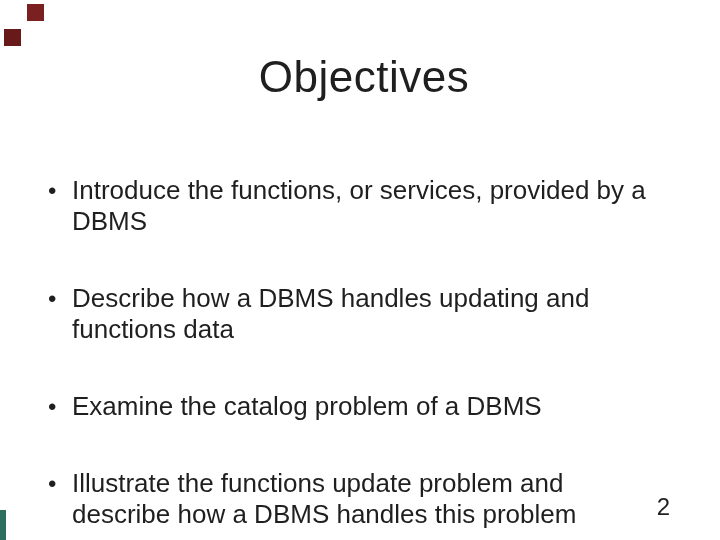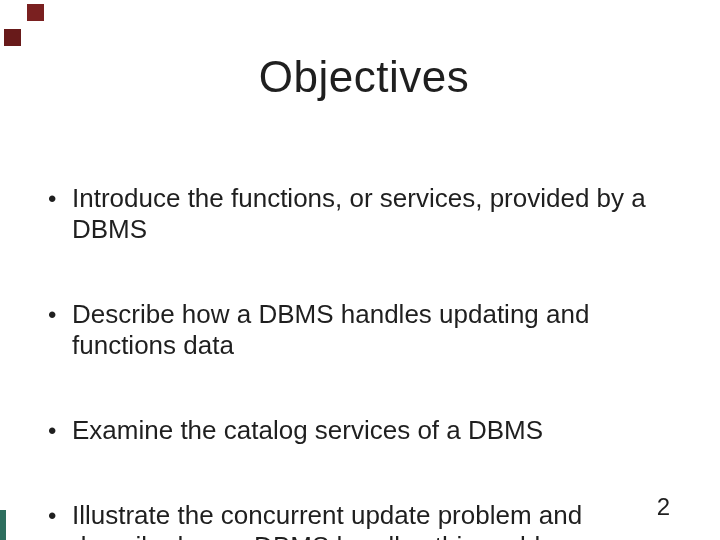--- a/index.html
+++ b/index.html
@@ -56,21 +56,21 @@
     margin: 0;
     padding: 0;
     list-style: none;
     font-size: 26px;
     line-height: 31px;
     white-space: pre-line;
   }
   .bullet-list li {
     position: relative;
     padding-left: 32px;
-    margin: 16px 0 7px 0;
+    margin: 8px 0 7px 0;
   }
   .bullet-list li::before {
     content: "\2022";
     position: absolute;
     left: 8px;
     top: 0;
     font-size: 24px;
   }
   .page-number {
     position: absolute;
@@ -91,22 +91,22 @@
 
   <div class="decor decor-teal" style="background: rgb(45, 110, 94);"></div>
 
   <h1 class="slide-title">Objectives</h1>
 
   <ul class="bullet-list">
     <li>Introduce the functions, or services, provided by a
 DBMS</li>
     <li>Describe how a DBMS handles updating and
 functions data</li>
-    <li>Examine the catalog services of a DBMS</li>
-    <li>Illustrate the concurrent update problem and
+    <li>Examine the catalog problem of a DBMS</li>
+    <li>Illustrate the functions update problem and
 describe how a DBMS handles this problem</li>
     <li>Explain the data recovery process in a database
 environment</li>
   </ul>
 
   <div class="page-number">2</div>
 
 </div>
 
 </body></html>

